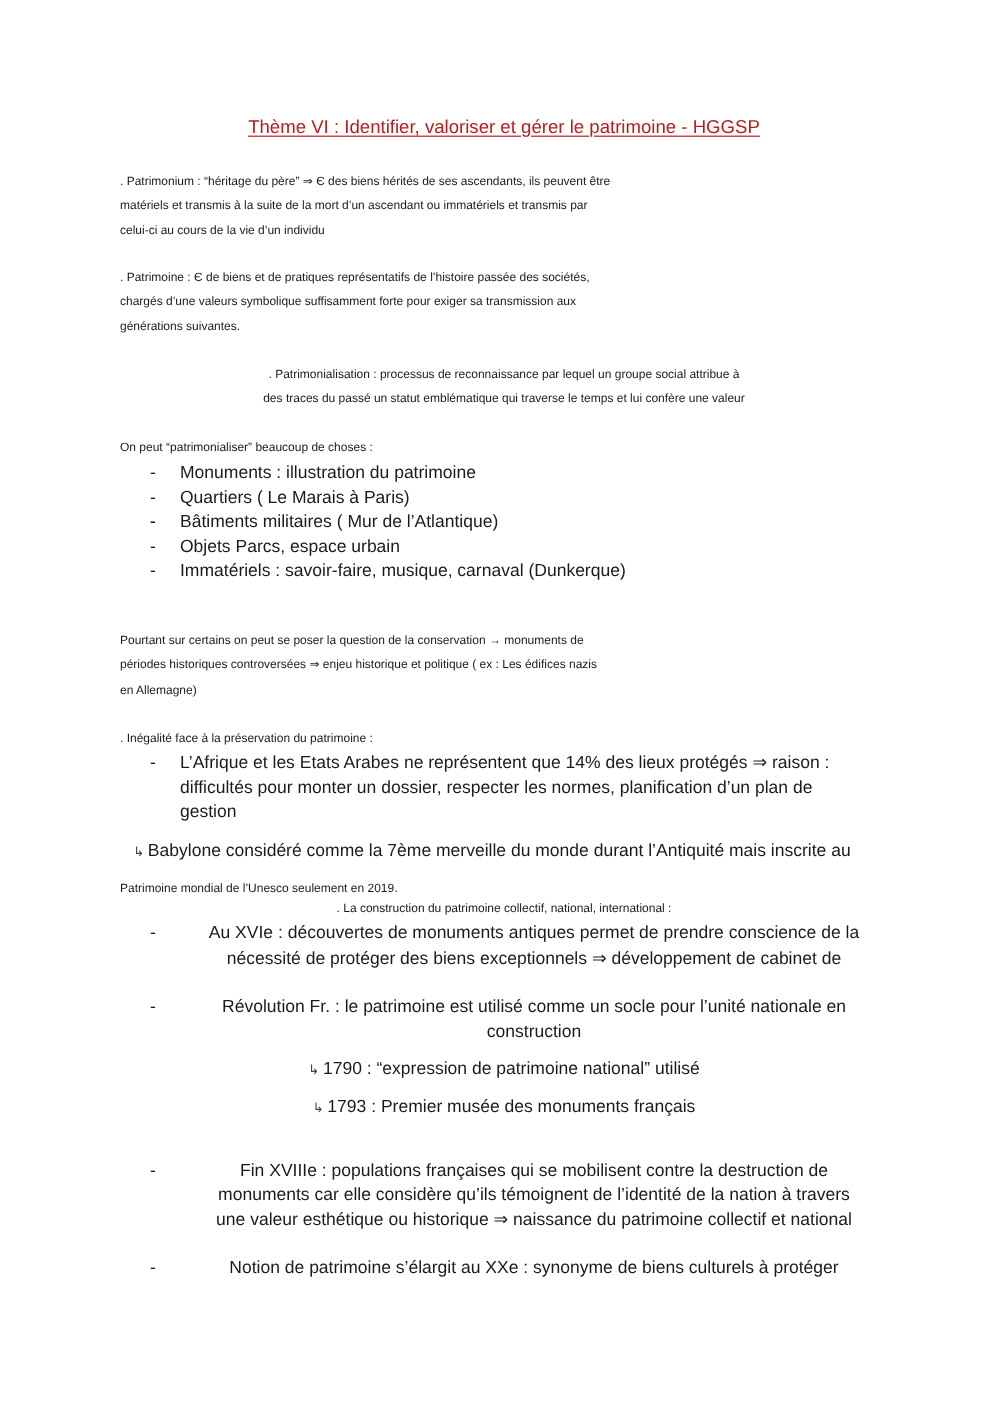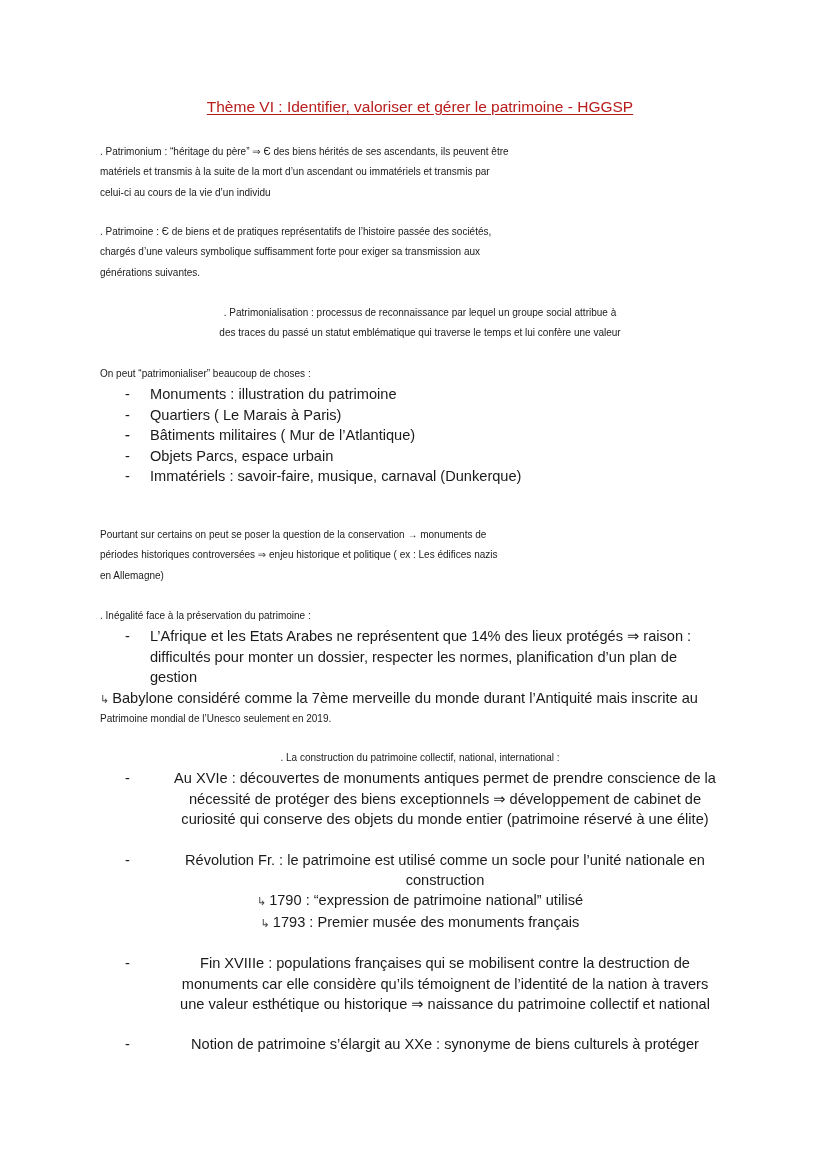--- a/index.html
+++ b/index.html
@@ -14,21 +14,21 @@
     position: absolute; left: 0; width: 640px; top: 98px;
     text-align: center; color: #b91c1c; font-size: 15.5px;
     text-decoration: underline; text-underline-offset: 2px;
     margin: 0; font-weight: normal;
   }
   .line { font-size: 10px; line-height: 20.4px; margin: 0; }
   .block { position: absolute; left: 0; width: 640px; }
   ul.dash { list-style: none; margin: 0; padding: 0; }
   ul.dash li { position: relative; padding-left: 50px; font-size: 14.6px; line-height: 20.4px; }
   ul.dash li .dash-marker { position: absolute; left: 25px; top: 0; }
-  .arrow-line { font-size: 14.6px; line-height: 20.4px; margin: 0; }
+  .arrow-line { font-size: 14.6px; line-height: 20.4px; margin: 11px; }
   .arrow-line .hook { font-size: 11px; color: #444; margin-right: 3px; }
 </style>
 </head>
 <body>
 
 <div class="page">
 
   <h1 class="title">Thème VI : Identifier, valoriser et gérer le patrimoine - HGGSP</h1>
 
   <div class="block" style="top:142px;">
@@ -71,21 +71,21 @@
     <ul class="dash">
       <li><span class="dash-marker">-</span><span>L’Afrique et les Etats Arabes ne représentent que 14% des lieux protégés ⇒ raison :</span><br><span>difficultés pour monter un dossier, respecter les normes, planification d’un plan de</span><br><span>gestion</span></li>
     </ul>
     <p class="arrow-line"><span class="hook">↳</span><span>Babylone considéré comme la 7ème merveille du monde durant l’Antiquité mais inscrite au</span></p>
     <p class="line">Patrimoine mondial de l’Unesco seulement en 2019.</p>
   </div>
 
   <div class="block" style="top:748px;text-align:center;">
     <p class="line">. La construction du patrimoine collectif, national, international :</p>
     <ul class="dash">
-      <li><span class="dash-marker">-</span><span>Au XVIe : découvertes de monuments antiques permet de prendre conscience de la</span><br><span>nécessité de protéger des biens exceptionnels ⇒ développement de cabinet de</span><br><span>curiosité qui conserve des objets du monde entier (patrimoine réservé à une élite)</span></li>
+      <li><span class="dash-marker">-</span><span>Au XVIe : découvertes de monuments antiques permet de prendre conscience de la</span><br><span>nécessité de protéger des biens exceptionnels ⇒ développement de cabinet de</span><br></li>
     </ul>
     <div style="height:20px;"></div>
     <ul class="dash">
       <li><span class="dash-marker">-</span><span>Révolution Fr. : le patrimoine est utilisé comme un socle pour l’unité nationale en</span><br><span>construction</span></li>
     </ul>
     <p class="arrow-line"><span class="hook">↳</span><span>1790 : “expression de patrimoine national” utilisé</span></p>
     <p class="arrow-line"><span class="hook">↳</span><span>1793 : Premier musée des monuments français</span></p>
     <div style="height:20px;"></div>
     <ul class="dash">
       <li><span class="dash-marker">-</span><span>Fin XVIIIe : populations françaises qui se mobilisent contre la destruction de</span><br><span>monuments car elle considère qu’ils témoignent de l’identité de la nation à travers</span><br><span>une valeur esthétique ou historique ⇒ naissance du patrimoine collectif et national</span></li>

